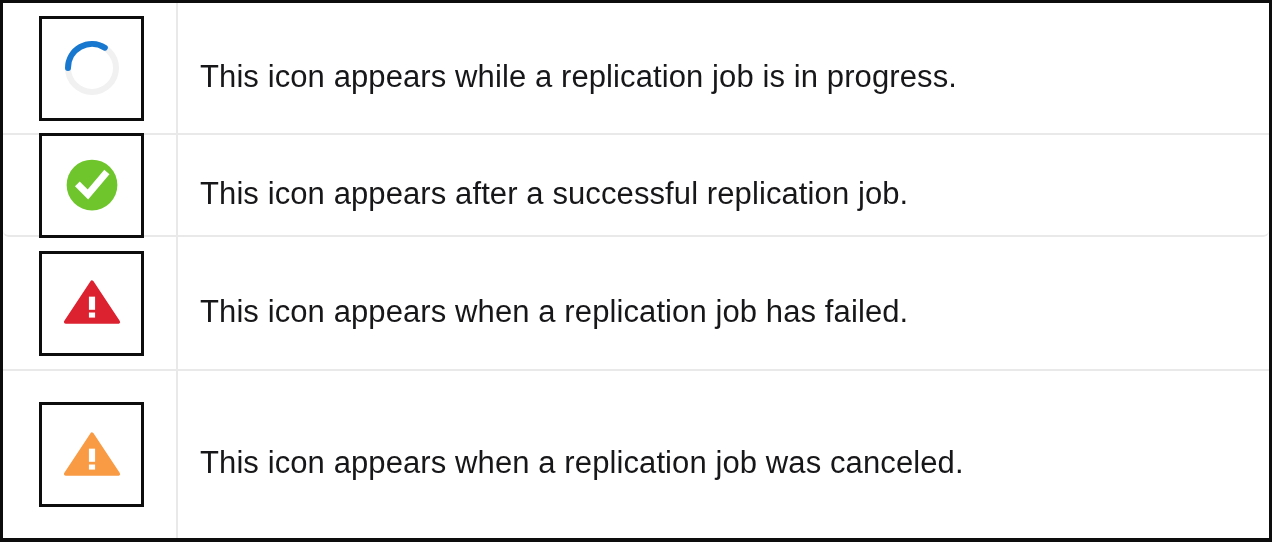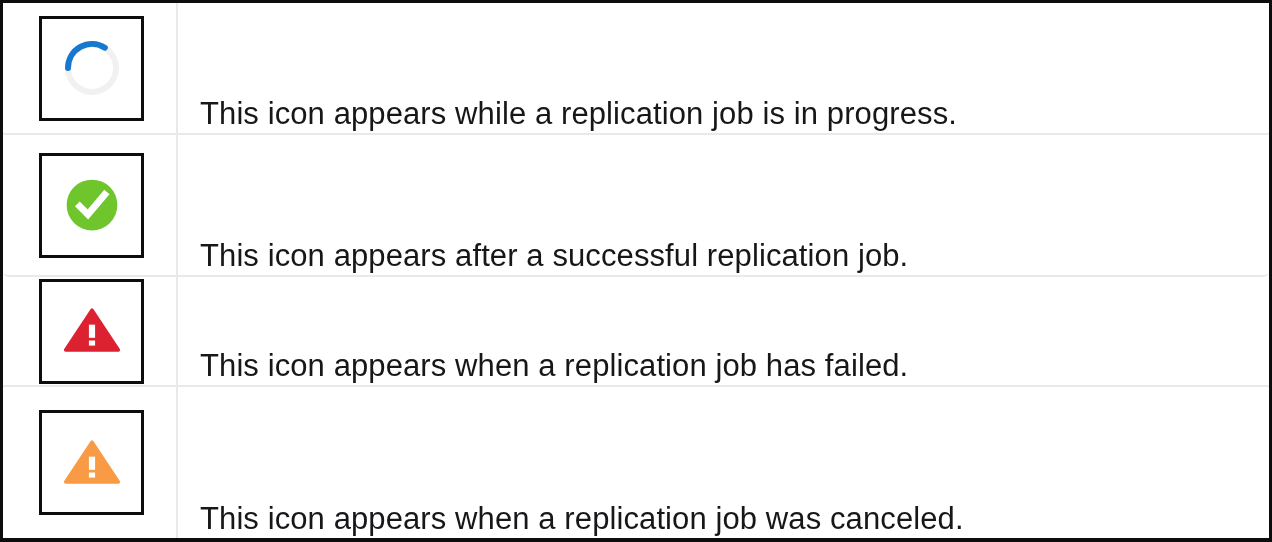--- a/index.html
+++ b/index.html
@@ -29,22 +29,22 @@
     flex-direction: row;
     align-items: stretch;
     width: 100%;
     border-bottom: 2px solid #e9e9e9;
   }
 
   .legend-row:last-child { border-bottom: none; }
 
   
   .legend-row.r1 { height: 132px; }
-  .legend-row.r2 { height: 142px; border-radius: 6px; }
-  .legend-row.r3 { height: 110px; }
+  .legend-row.r2 { height: 102px; border-radius: 6px; }
+  .legend-row.r3 { height: 134px; }
   .legend-row.r4 { height: 108px; flex: 1 1 auto; }
 
   .icon-cell {
     width: 175px;
     flex: 0 0 175px;
     border-right: 2px solid #e9e9e9;
     display: flex;
     align-items: center;
     justify-content: center;
     padding-left: 4px;
@@ -57,21 +57,21 @@
     background: #ffffff;
     display: flex;
     align-items: center;
     justify-content: center;
   }
 
   .desc-cell {
     flex: 1 1 auto;
     padding: 17px 0 0 22px;
     display: flex;
-    align-items: flex-end;
+    align-items: center;
   }
 
   .desc-text {
     font-size: 31px;
     line-height: 38px;
     color: #17171a;
     letter-spacing: 0.1px;
     white-space: nowrap;
   }
 

